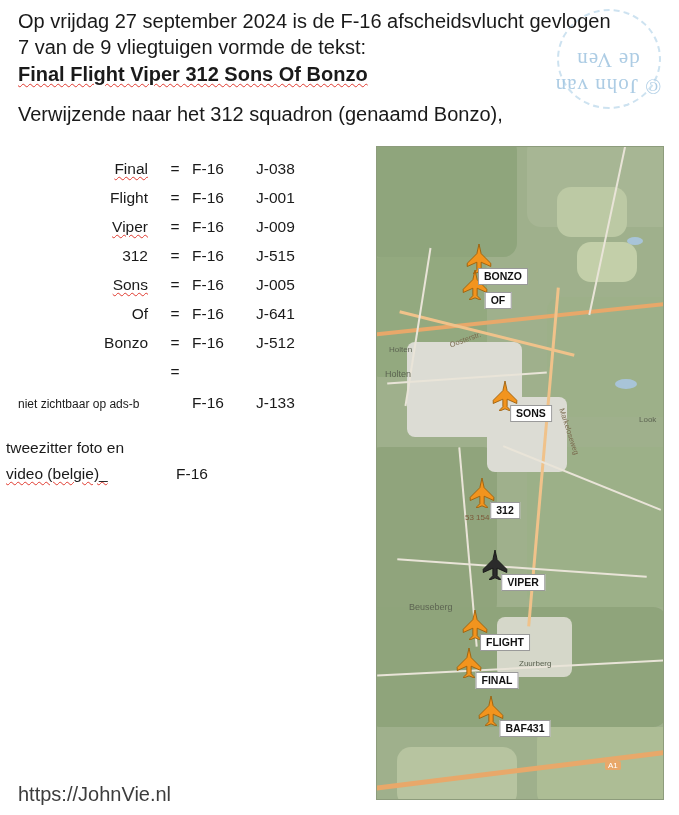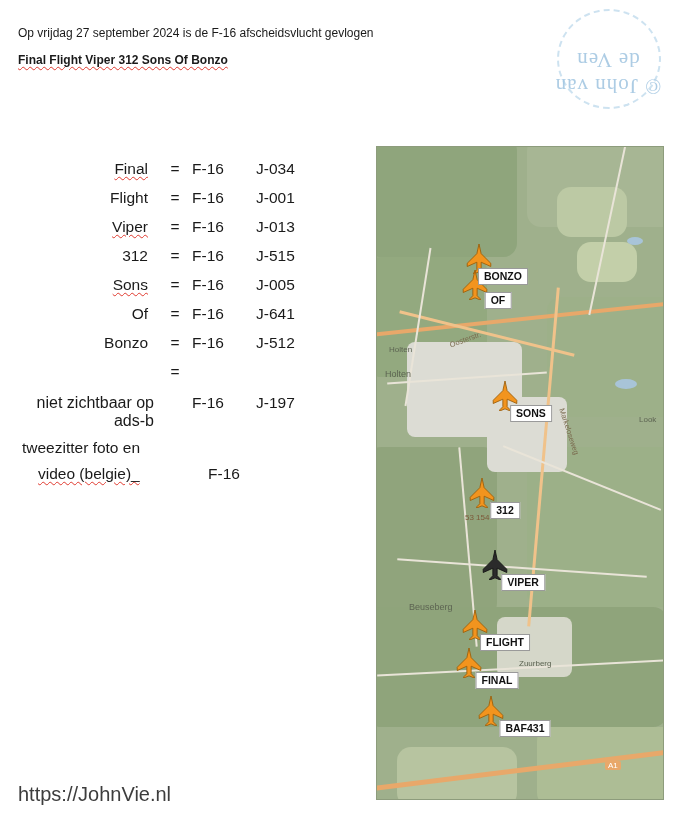--- a/index.html
+++ b/index.html
@@ -47,23 +47,23 @@
     height: 100px;
     border: 2px dashed #b8d6ea;
     border-radius: 50%;
     opacity: .7;
   }
 
   
   .header {
     position: absolute;
     left: 18px;
-    top: 20px;
+    top: 8px;
     width: 520px;
-    font-size: 12px;
+    font-size: 20px;
     line-height: 26px;
   }
   .header .line { white-space: nowrap; }
   .header .bold-line {
     font-weight: bold;
     margin-top: 1px;
     margin-bottom: 14px;
   }
   .u-spell {
     text-decoration: underline;
@@ -104,38 +104,38 @@
     text-align: left;
     padding-left: 4px;
   }
   .note-row {
     display: flex;
     align-items: baseline;
     margin-top: 2px;
   }
   .note-small {
     width: 140px;
-    text-align: right;
-    font-size: 16px;
+    text-align: left;
+    font-size: 12px;
     padding-right: 4px;
   }
   .block-b {
     position: absolute;
-    left: 22px;
+    left: 6px;
     top: 435px;
     width: 360px;
     font-size: 15.5px;
     line-height: 26px;
   }
   .block-b .lbl { display: block; }
   .block-b .line2 {
     display: flex;
     align-items: baseline;
   }
-  .block-b .line2 .lbl2 { width: 170px; margin-left: 16px; }
+  .block-b .line2 .lbl2 { width: 170px; }
   .block-b .line2 .t2 { width: 60px; }
   .block-b .line2 .r2 { white-space: nowrap; }
 
   
   .footer-url {
     position: absolute;
     left: 18px;
     top: 783px;
     font-size: 20px;
     color: #3d3d3d;
@@ -206,44 +206,46 @@
 </head>
 <body>
 
 <div class="watermark">
   <div class="wm-ring"></div>
   <div class="wm-text">© John van de Ven</div>
 </div>
 
 <div class="header">
   <div class="line">Op vrijdag 27 september 2024 is de F-16 afscheidsvlucht gevlogen</div>
+  <div class="line">7 van de 9 vliegtuigen vormde de tekst:</div>
   <div class="line bold-line u-spell">Final Flight Viper 312 Sons Of Bonzo</div>
+  <div class="line">Verwijzende naar het 312 squadron (genaamd Bonzo),</div>
 </div>
 
 <div class="table">
 
   <div class="row">
     <div class="c-name u-spell">Final</div>
     <div class="c-eq">=</div>
     <div class="c-type">F-16</div>
-    <div class="c-reg">J-034</div>
+    <div class="c-reg">J-038</div>
   </div>
 
   <div class="row">
     <div class="c-name">Flight</div>
     <div class="c-eq">=</div>
     <div class="c-type">F-16</div>
     <div class="c-reg">J-001</div>
   </div>
 
   <div class="row">
     <div class="c-name u-spell">Viper</div>
     <div class="c-eq">=</div>
     <div class="c-type">F-16</div>
-    <div class="c-reg">J-013</div>
+    <div class="c-reg">J-009</div>
   </div>
 
   <div class="row">
     <div class="c-name">312</div>
     <div class="c-eq">=</div>
     <div class="c-type">F-16</div>
     <div class="c-reg">J-515</div>
   </div>
 
   <div class="row">
@@ -271,21 +273,21 @@
     <div class="c-name"></div>
     <div class="c-eq">=</div>
     <div class="c-type"></div>
     <div class="c-reg"></div>
   </div>
 
   <div class="note-row">
     <div class="note-small">niet zichtbaar op ads-b</div>
     <div class="c-eq"></div>
     <div class="c-type">F-16</div>
-    <div class="c-reg">J-197</div>
+    <div class="c-reg">J-133</div>
   </div>
 
 </div>
 
 <div class="block-b">
   <span class="lbl">tweezitter foto en</span>
   <div class="line2">
     <span class="lbl2 u-spell">video (belgie)_</span>
     <span class="t2">F-16</span>
   </div>

